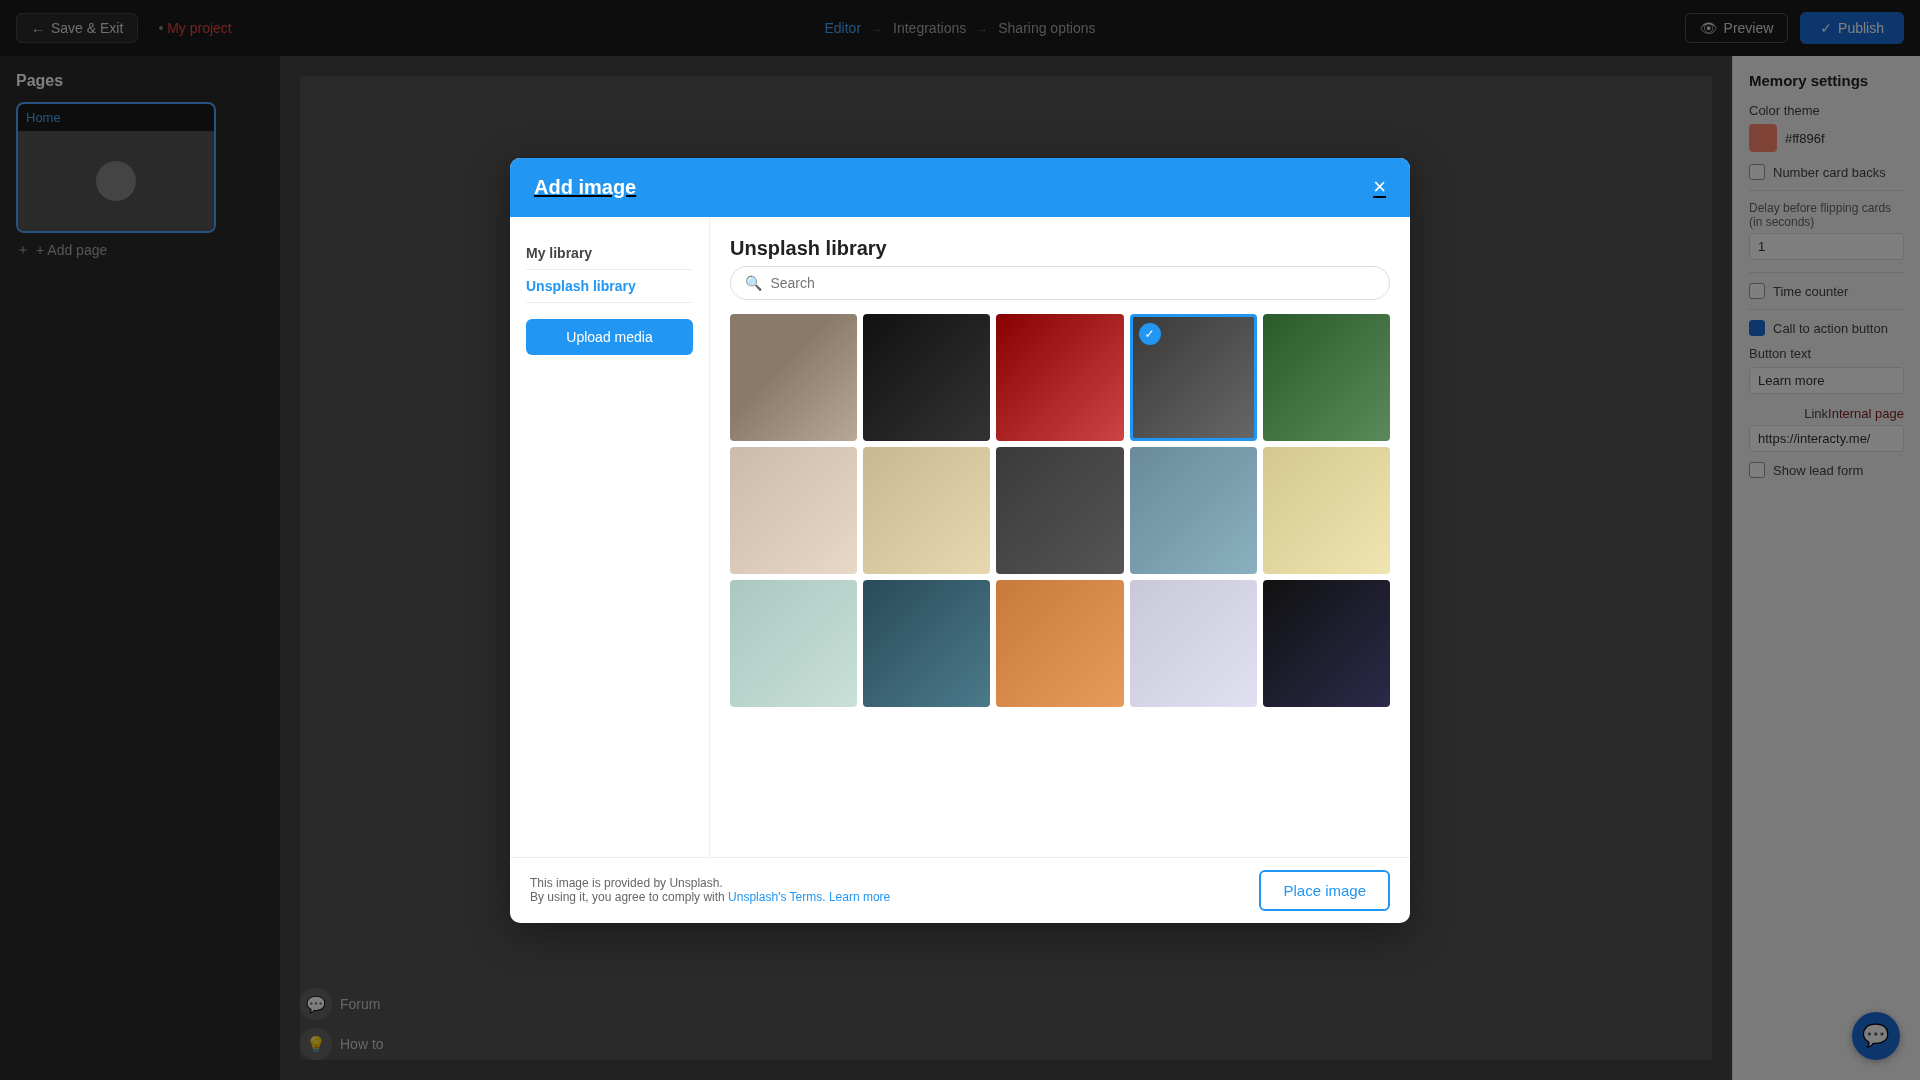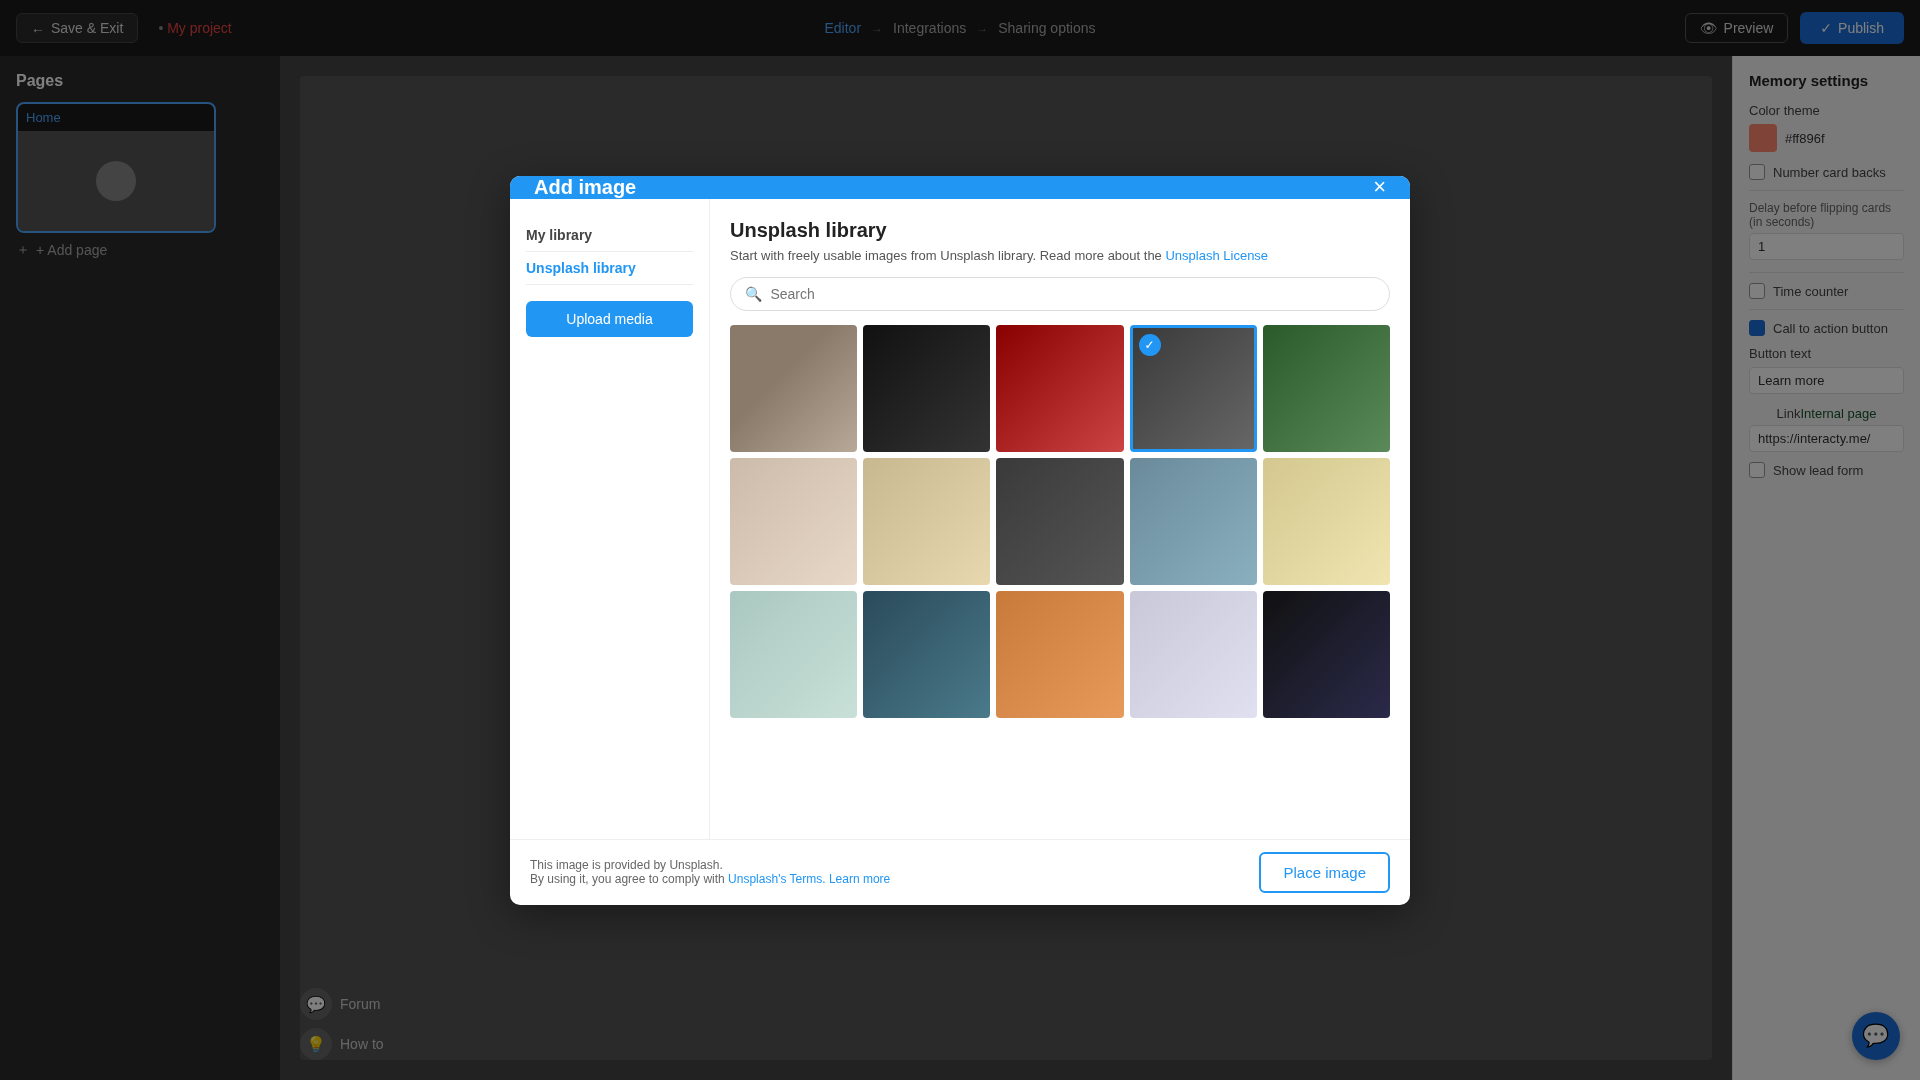--- a/index.html
+++ b/index.html
@@ -62,23 +62,23 @@
     .color-swatch { width: 28px; height: 28px; border-radius: 4px; background: #cc3333; }
     .color-value { font-size: 13px; color: #333; }
     .toggle-row { display: flex; align-items: center; gap: 8px; margin-bottom: 10px; }
     .toggle-box { width: 16px; height: 16px; border: 1px solid #999; border-radius: 3px; background: #fff; }
     .toggle-box.checked { background: #1a6ed8; border-color: #1a6ed8; }
     .toggle-label { font-size: 13px; color: #444; }
     .setting-section { margin-bottom: 12px; }
     .setting-hint { font-size: 12px; color: #666; margin-bottom: 4px; }
     .setting-input { width: 100%; border: 1px solid #ddd; border-radius: 4px; padding: 5px 8px; font-size: 13px; color: #333; background: #fff; }
     .divider { border: none; border-top: 1px solid #ddd; margin: 10px 0; }
-    .link-row { display: flex; justify-content: center; align-items: center; margin-bottom: 4px; }
+    .link-row { display: flex; justify-content: flex-end; align-items: center; margin-bottom: 4px; }
     .link-label { font-size: 13px; color: #444; }
-    .link-value { font-size: 13px; color: #14532d; cursor: pointer; }
+    .link-value { font-size: 13px; color: #7f1d1d; cursor: pointer; }
     .url-input { width: 100%; border: 1px solid #ddd; border-radius: 4px; padding: 5px 8px; font-size: 13px; color: #333; background: #fff; margin-bottom: 10px; }
 
     
     .bottom-left { position: absolute; bottom: 20px; left: 20px; display: flex; flex-direction: column; gap: 8px; }
     .bottom-item { display: flex; align-items: center; gap: 8px; cursor: pointer; }
     .bottom-icon { width: 32px; height: 32px; border-radius: 50%; background: #666; display: flex; align-items: center; justify-content: center; }
     .bottom-text { color: #ccc; font-size: 14px; }
 
     
     .chat-bubble {
@@ -92,21 +92,21 @@
     .modal-overlay {
       position: absolute; top: 0; left: 0; right: 0; bottom: 0;
       background: rgba(0,0,0,0.5); display: flex; align-items: center; justify-content: center;
       z-index: 100;
     }
     .modal {
       background: #fff; border-radius: 10px; width: 900px; max-height: 780px;
       overflow: hidden; position: relative; box-shadow: 0 10px 40px rgba(0,0,0,0.4);
     }
     .modal-header {
-      background: #2196f3; padding: 0 24px; display: flex; align-items: center; justify-content: space-between;
+      background: #2196f3; padding: 18px 24px; display: flex; align-items: center; justify-content: space-between; text-decoration: underline;
     }
     .modal-title { color: #fff; font-size: 20px; font-weight: 600; }
     .modal-close { background: none; border: none; color: #fff; font-size: 22px; cursor: pointer; line-height: 1; }
     .modal-body { display: flex; height: 640px; }
 
     
     .modal-left { width: 200px; padding: 20px 16px; border-right: 1px solid #eee; flex-shrink: 0; }
     .modal-nav-item { font-size: 14px; color: #444; padding: 8px 0; cursor: pointer; border-bottom: 1px solid #eee; font-weight: bold; }
     .modal-nav-item.active { color: #2196f3; }
     .upload-btn {
@@ -296,24 +296,20 @@
     <div class="modal-body">
 
       <div class="modal-left">
         <div class="modal-nav-item">My library</div>
         <div class="modal-nav-item active">Unsplash library</div>
         <button class="upload-btn">Upload media</button>
       </div>
 
       <div class="modal-right">
         <div class="library-title">Unsplash library</div>
-        <div class="library-desc">
-          <span>Start with freely usable images from Unsplash library. Read more about the</span>
-          <a href="#">Unsplash License</a>
-        </div>
 
         <div class="search-bar">
           <span class="search-icon">🔍</span>
           <input class="search-input" type="text" placeholder="Search" style="">
         </div>
 
         <div class="image-grid" id="image-grid">
 
         <div class="grid-img img-1"></div>
             <div class="grid-img img-2"></div>

